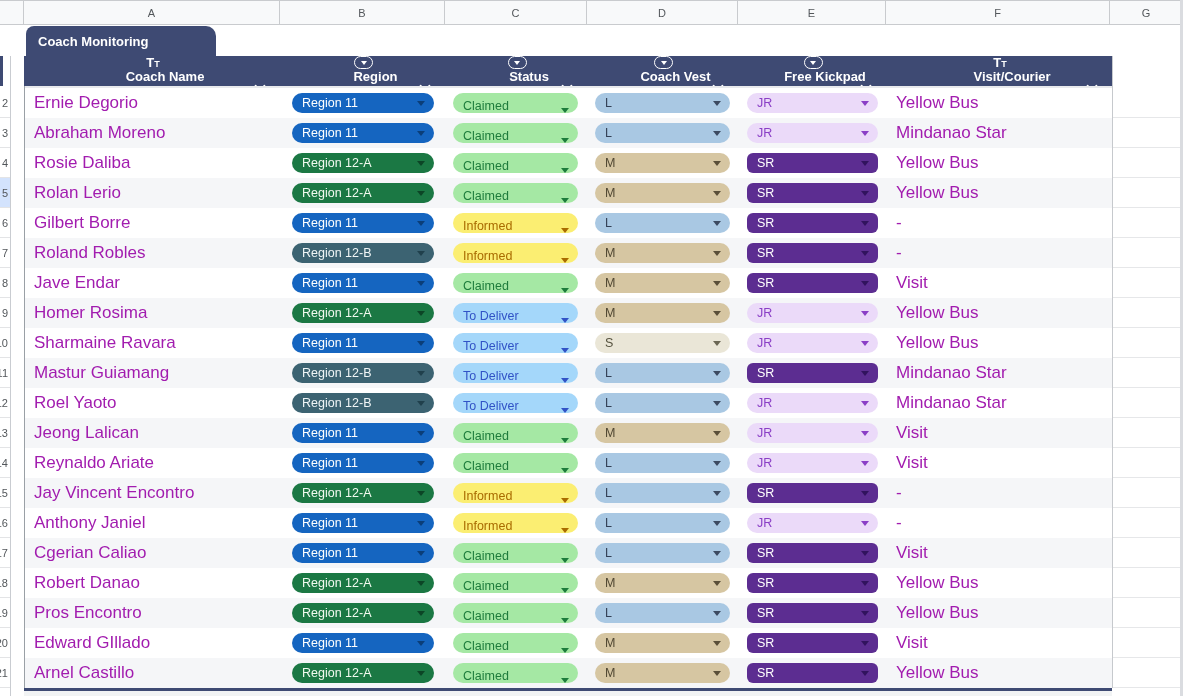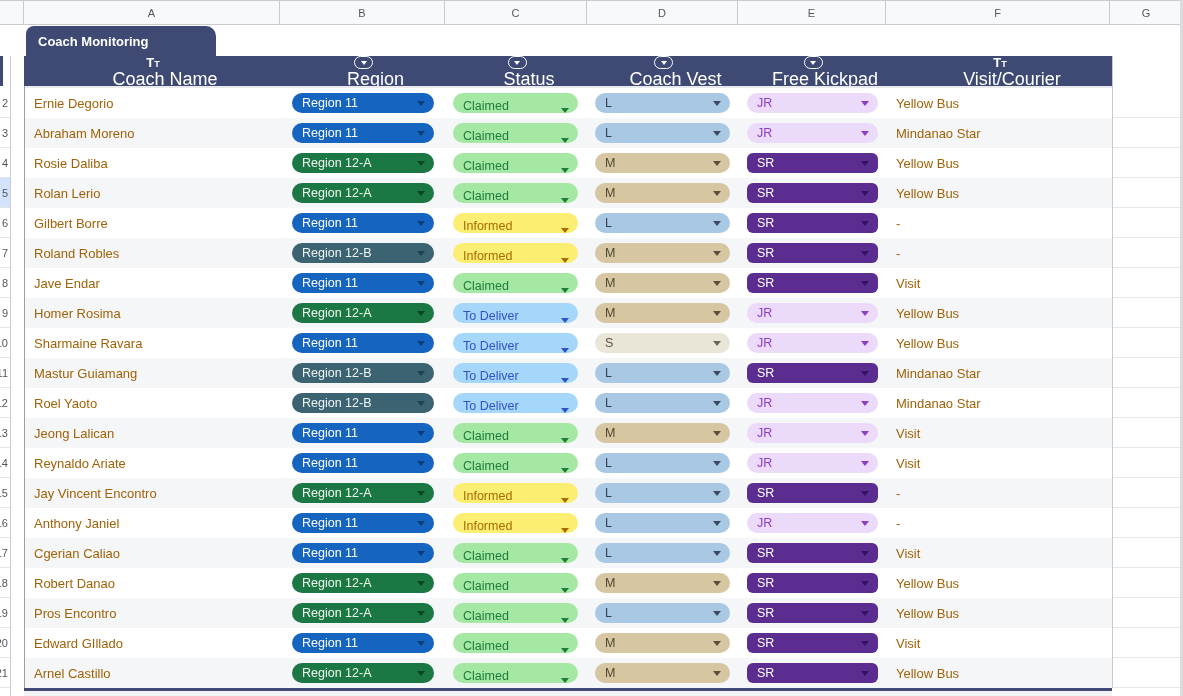--- a/index.html
+++ b/index.html
@@ -29,38 +29,38 @@
   .tab-label { font-size:13px; font-weight:bold; padding-left:12px; white-space:nowrap; }
   .tab-chev { margin-left:9px; }
   .tab-divider { width:1px; height:30px; background:rgba(255,255,255,.28); margin-left:12px; }
   .tab-viewicon { margin-left:11px; }
   
   .table-header {
     position:absolute; left:24px; top:56px; width:1088px; height:30px;
     background:var(--header-navy); display:flex; color:#fff;
   }
   .hcell { display:flex; align-items:center; padding:0 8px 0 10px; overflow:hidden;flex-direction:column; }
-  .hlabel { font-size:18px; font-weight:normal; margin-left:24px; white-space:nowrap; }
+  .hlabel { font-size:13px; font-weight:bold; margin-left:24px; white-space:nowrap; }
   .hchev { margin-left:auto; margin-right:6px; flex:none; }
   .tt { font-weight:bold; font-size:13px; line-height:1; flex:none; }
   .tt small { font-size:9px; font-weight:bold; }
   .chipic {
     flex:none; width:19px; height:13px; border:1.5px solid #fff; border-radius:7px;
     display:flex; align-items:center; justify-content:center;
   }
   .chipic-tri {
     width:0; height:0; border-left:3px solid transparent; border-right:3px solid transparent;
     border-top:4px solid #fff;
   }
   
   .rows { position:absolute; left:24px; top:88px; width:1088px; }
   .row { height:30px; display:flex; align-items:center; background:#fff; }
   .row.band { background:var(--row-band); }
   .cell { height:100%; display:flex; align-items:center; overflow:hidden; }
-  .cell-text { font-size:13px; color:#a16207; white-space:nowrap; }
+  .cell-text { font-size:17px; color:#a21caf; white-space:nowrap; }
   .c-name { width:256px; padding-left:10px; }
   .c-region { width:165px;text-align:center; } .c-status { width:142px; }
   .c-vest { width:151px; } .c-kickpad { width:148px; }
   .c-visit { width:226px; padding-left:10px; }
   
   .chip {
     height:20px; border-radius:10px; display:flex; align-items:center;
     padding:0 9px 0 10px; font-size:12.5px; cursor:pointer;
   }
   .c-region .chip { width:142px; margin-left:12px; }

